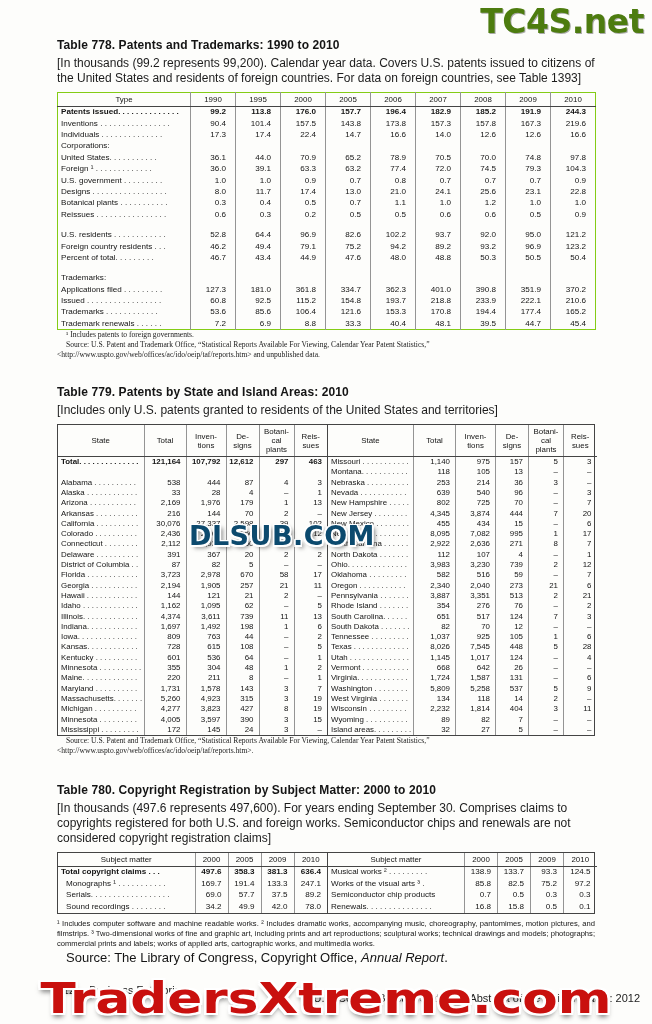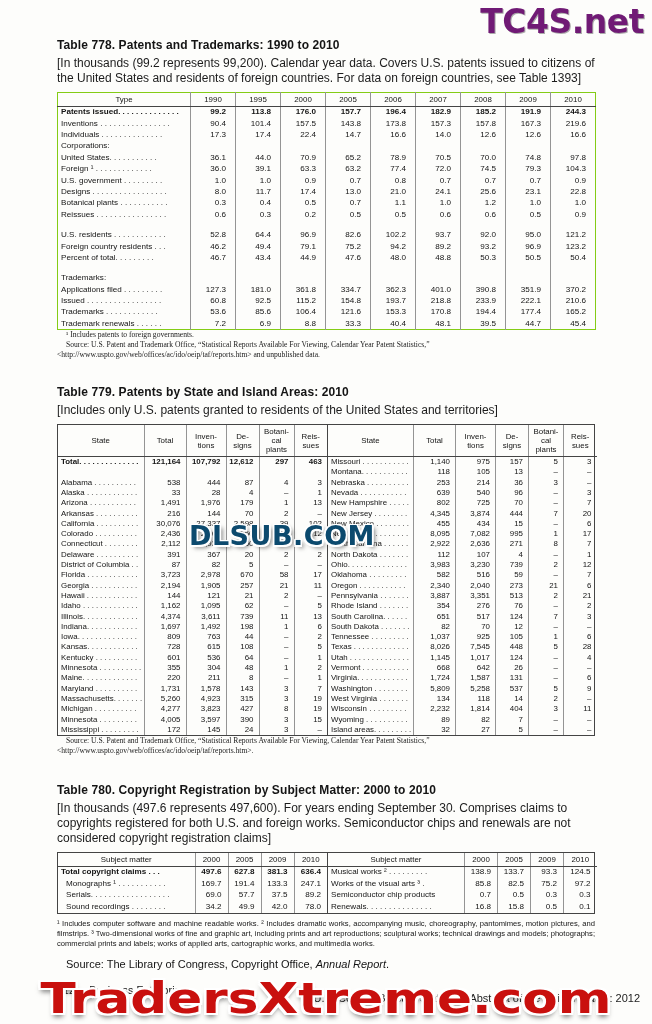--- a/index.html
+++ b/index.html
@@ -38,32 +38,32 @@
   .t779 td { font-size:7.9px; }
   .t779 td.num { padding-right:5px; }
 
   .t780 tbody tr { height:11.5px; }
   .t780 td.num { padding-right:6px; }
   .t780 .ind1 { padding-left:8px; }
 
   .notes { margin-top:0; font-size:7.6px; line-height:1.32; color:#1a1a1a;font-family:Liberation Serif, serif; }
   .note.ind { padding-left:9px; }
   .fnpara { margin-top:5px; font-size:7.6px; line-height:1.32; text-align:justify; }
-  .srcline { font-size:11px; padding-left:9px; margin-top:9px; }
+  .srcline { font-size:13px; padding-left:9px; margin-top:1px; }
   .italic { font-style:italic; }
 
   .gap1 { height:25px; } .gap2 { height:27px; }
 
   .footer-left { position:absolute; left:57px; bottom:28px; font-size:10.5px; font-weight:normal;
                  letter-spacing:0.2px; z-index:2; }
   .footer-left .pgnum { margin-right:14px; }
   .footer-credit { position:absolute; right:12px; bottom:20px; font-size:11px; color:#222; z-index:2; }
 
   .watermark { position:absolute; z-index:9; pointer-events:none; font-family:"DejaVu Sans", sans-serif; }
-  .wm-top { top:2px; right:8px; font-size:33px; font-weight:bold; color:#701a75;
+  .wm-top { top:2px; right:8px; font-size:33px; font-weight:bold; color:#4d7c0f;
             letter-spacing:-0.5px; text-shadow:1px 1px 0 rgba(70,70,70,0.45); }
   .wm-mid { left:189px; top:520px; font-size:27px; font-weight:bold; color:#0c4a6e; letter-spacing:0.5px;
             text-shadow:-1.5px -1.5px 0 #fff, 1.5px -1.5px 0 #fff, -1.5px 1.5px 0 #fff, 1.5px 1.5px 0 #fff,
                         0 -1.5px 0 #fff, 0 1.5px 0 #fff, -1.5px 0 0 #fff, 1.5px 0 0 #fff,
                         3px 3px 4px rgba(40,40,40,0.55); }
   .wm-bottom { left:50%; bottom:1px; transform:translateX(-50%) scaleX(1.2); transform-origin:center bottom;
                font-size:43px; font-weight:bold; color:#c9100e; white-space:nowrap;
                text-shadow:-2px -2px 0 #fff, 2px -2px 0 #fff, -2px 2px 0 #fff, 2px 2px 0 #fff,
                            0 -2px 0 #fff, 0 2px 0 #fff, -2px 0 0 #fff, 2px 0 0 #fff,
                            0 4px 5px rgba(30,30,30,0.55); }
@@ -411,21 +411,21 @@
             <tr>
               <td class="lbl ind0">Alaska . . . . . . . . . . . .</td>
               <td class="num">33</td>
               <td class="num">28</td>
               <td class="num">4</td>
               <td class="num">–</td>
               <td class="num">1</td>
             </tr>
             <tr>
               <td class="lbl ind0">Arizona . . . . . . . . . . .</td>
-              <td class="num">1,491</td>
+              <td class="num">2,169</td>
               <td class="num">1,976</td>
               <td class="num">179</td>
               <td class="num">1</td>
               <td class="num">13</td>
             </tr>
             <tr>
               <td class="lbl ind0">Arkansas . . . . . . . . . .</td>
               <td class="num">216</td>
               <td class="num">144</td>
               <td class="num">70</td>
@@ -872,21 +872,21 @@
             <th>2000</th>
             <th>2005</th>
             <th>2009</th>
             <th>2010</th>
           </tr>
         </thead>
         <tbody id="t780-left-body">
             <tr>
               <td class="lbl ind0 bold">Total copyright claims . . .</td>
               <td class="num bold">497.6</td>
-              <td class="num bold">627.8</td>
+              <td class="num bold">358.3</td>
               <td class="num bold">381.3</td>
               <td class="num bold">636.4</td>
             </tr>
             <tr>
               <td class="lbl ind1">Monographs ¹ . . . . . . . . . . .</td>
               <td class="num">169.7</td>
               <td class="num">191.4</td>
               <td class="num">133.3</td>
               <td class="num">247.1</td>
             </tr>

